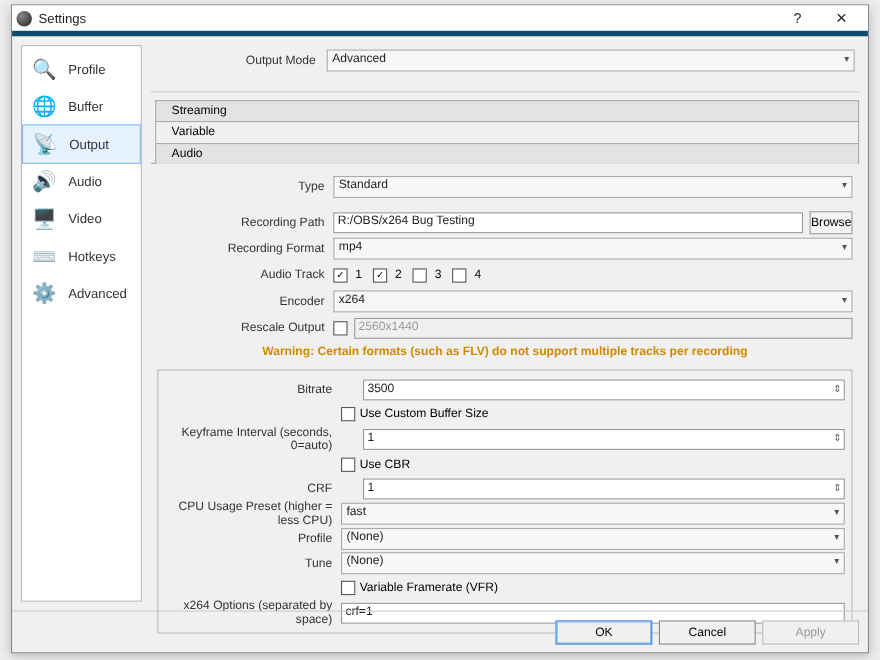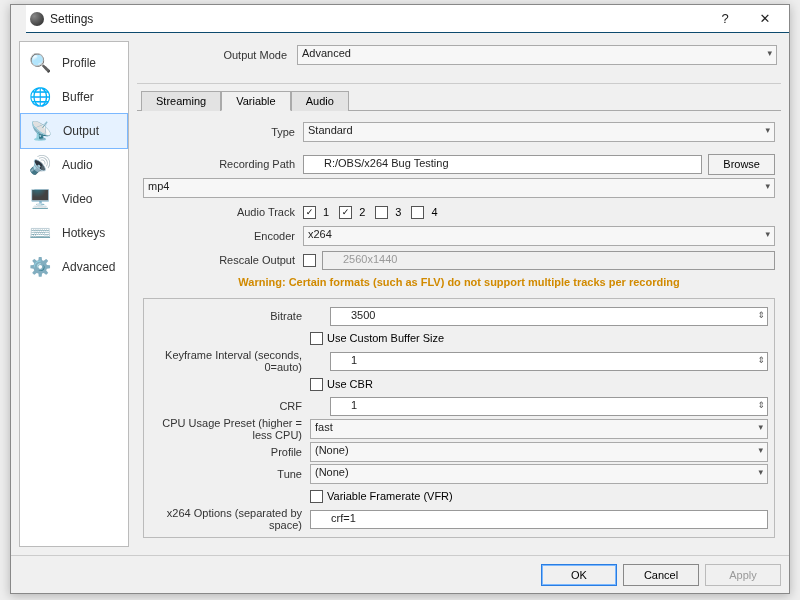--- a/index.html
+++ b/index.html
@@ -1,62 +1,62 @@
 <!DOCTYPE html>
 <html><head>
 <meta charset="utf-8">
 <style>
 * { box-sizing: border-box; margin: 0; padding: 0; font-family: "Segoe UI", Tahoma, sans-serif; font-size: 11px; }
 body { background: #eee; width: 800px; height: 600px; overflow: hidden; }
 .win { width: 780px; height: 590px; margin: 4px auto 0; background: #f0f0f0; border: 1px solid #888; box-shadow: 0 2px 10px rgba(0,0,0,.25); display: flex; flex-direction: column; }
 
-.titlebar { height: 28px; display: flex; align-items: center; padding: 0 4px; background: #fff; border-bottom: 1px solid #0c4a6e; margin-left: 15px; }
+.titlebar { height: 28px; display: flex; align-items: center; padding: 0 4px; background: #fff; border-bottom: 5px solid #0c4a6e; }
 .titlebar .app-icon { width: 14px; height: 14px; border-radius: 50%; background: radial-gradient(circle at 30% 30%, #888, #222); margin-right: 6px; }
 .titlebar .title { flex: 1; font-size: 12px; color: #222; }
 .titlebar .wc-btn { width: 40px; height: 28px; display: flex; align-items: center; justify-content: center; color: #222; font-size: 13px; }
 
 .body { flex: 1; display: flex; padding: 8px; gap: 8px; min-height: 0; }
 
 .sidebar { width: 110px; background: #fff; border: 1px solid #bbb; padding: 4px 0; display: flex; flex-direction: column; }
 .nav-item { display: flex; align-items: center; padding: 6px 8px; gap: 8px; cursor: default; }
 .nav-item.selected { background: #e6f2ff; border: 1px solid #7bb8ff; margin: -1px 0; }
 .nav-item .ic { width: 26px; height: 22px; display: flex; align-items: center; justify-content: center; font-size: 18px; }
 .nav-item .lbl { font-size: 12px; color: #333; }
 
 .main { flex: 1; display: flex; flex-direction: column; gap: 6px; min-width: 0; }
 
 .row-top { display: flex; align-items: center; padding: 4px 4px 18px; border-bottom: 1px solid #ccc; }
 .row-top .lab { width: 156px; text-align: right; padding-right: 10px; color: #333; }
 .dd { flex: 1; height: 20px; background: #f7f7f7; border: 1px solid #aaa; padding: 1px 18px 0 4px; color: #222; position: relative; }
 .dd::after { content: "▾"; position: absolute; right: 4px; top: 2px; font-size: 9px; color: #555; }
 
-.tabs { display: flex; border-bottom: 1px solid #aaa; padding-left: 4px; gap: 0; }
+.tabs { display: flex; border-bottom: 1px solid #aaa; padding-left: 4px; gap: 0; flex-direction: column; }
 .tab { padding: 3px 14px; border: 1px solid #aaa; border-bottom: none; background: #eee; position: relative; top: 1px; }
 .tab.active { background: #f0f0f0; border-bottom: 1px solid #f0f0f0; }
 .tab.inactive { background: #e3e3e3; }
 
 .form { padding: 4px 6px 6px; display: flex; flex-direction: column; gap: 2px; }
 .frow { display: flex; align-items: center; min-height: 22px; }
 .frow .flab { width: 160px; text-align: right; padding-right: 8px; color: #333; }
-.tbox { height: 19px; background: #fff; border: 1px solid #999; padding: 1px 20px; color: #222; }
+.tbox { height: 19px; background: #fff; border: 1px solid #999; padding: 1px 3px; color: #222; }
 .tbox.grow { flex: 1; }
 .tbox.dis { background: #f0f0f0; color: #999; }
 .spin { position: relative; margin-left: 20px; }
 .spin::after { content: "⇕"; position: absolute; right: 2px; top: 2px; font-size: 9px; color: #555; }
-.btn { height: 21px; background: #f3f3f3; border: 1px solid #999; padding: 0 14px; margin-left: 6px; cursor: default; }
+.btn { height: 21px; background: #f3f3f3; border: 1px solid #999; padding: 0 0; margin-left: 6px; cursor: default; }
 .cb { width: 13px; height: 13px; border: 1px solid #555; background: #fff; display: inline-flex; align-items: center; justify-content: center; margin-right: 4px; font-size: 9px; }
 .cb.checked::before { content: "✓"; }
 .audio-tracks { display: flex; gap: 10px; align-items: center; }
 .at { display: flex; align-items: center; gap: 3px; }
 .warn { color: #d18a00; font-weight: bold; text-align: center; padding: 3px 0 6px; font-size: 11px; }
 
 .groupbox { border: 1px solid #bbb; padding: 6px 6px 6px; margin-top: 2px; }
 
 .footer { height: 38px; display: flex; align-items: center; justify-content: flex-end; gap: 6px; padding: 0 8px; border-top: 1px solid #ccc; }
-.footer .fbtn { width: 76px; height: 22px; border: 1px solid #888; background: #f0f0f0; }
+.footer .fbtn { width: 88px; height: 22px; border: 1px solid #888; background: #f0f0f0; }
 .footer .fbtn.def { border: 1px solid #2a7de1; box-shadow: inset 0 0 0 1px #7bb8ff; }
 .footer .fbtn.dis { color: #999; border-color: #bbb; }
 </style>
 </head>
 <body>
 
 <div class="win">
 
   <div class="titlebar">
     <div class="app-icon"></div>
@@ -119,20 +119,21 @@
 
         <div style="height:6px"></div>
 
         <div class="frow">
           <div class="flab">Recording Path</div>
           <div class="tbox grow">R:/OBS/x264 Bug Testing</div>
           <button class="btn">Browse</button>
         </div>
 
         <div class="frow">
+          <div class="flab">Recording Format</div>
           <div class="dd" style="flex:1">mp4</div>
         </div>
 
         <div class="frow">
           <div class="flab">Audio Track</div>
           <div class="audio-tracks">
             <span class="at">
                 <span class="cb checked"></span>
                 <span>1</span>
               </span>

